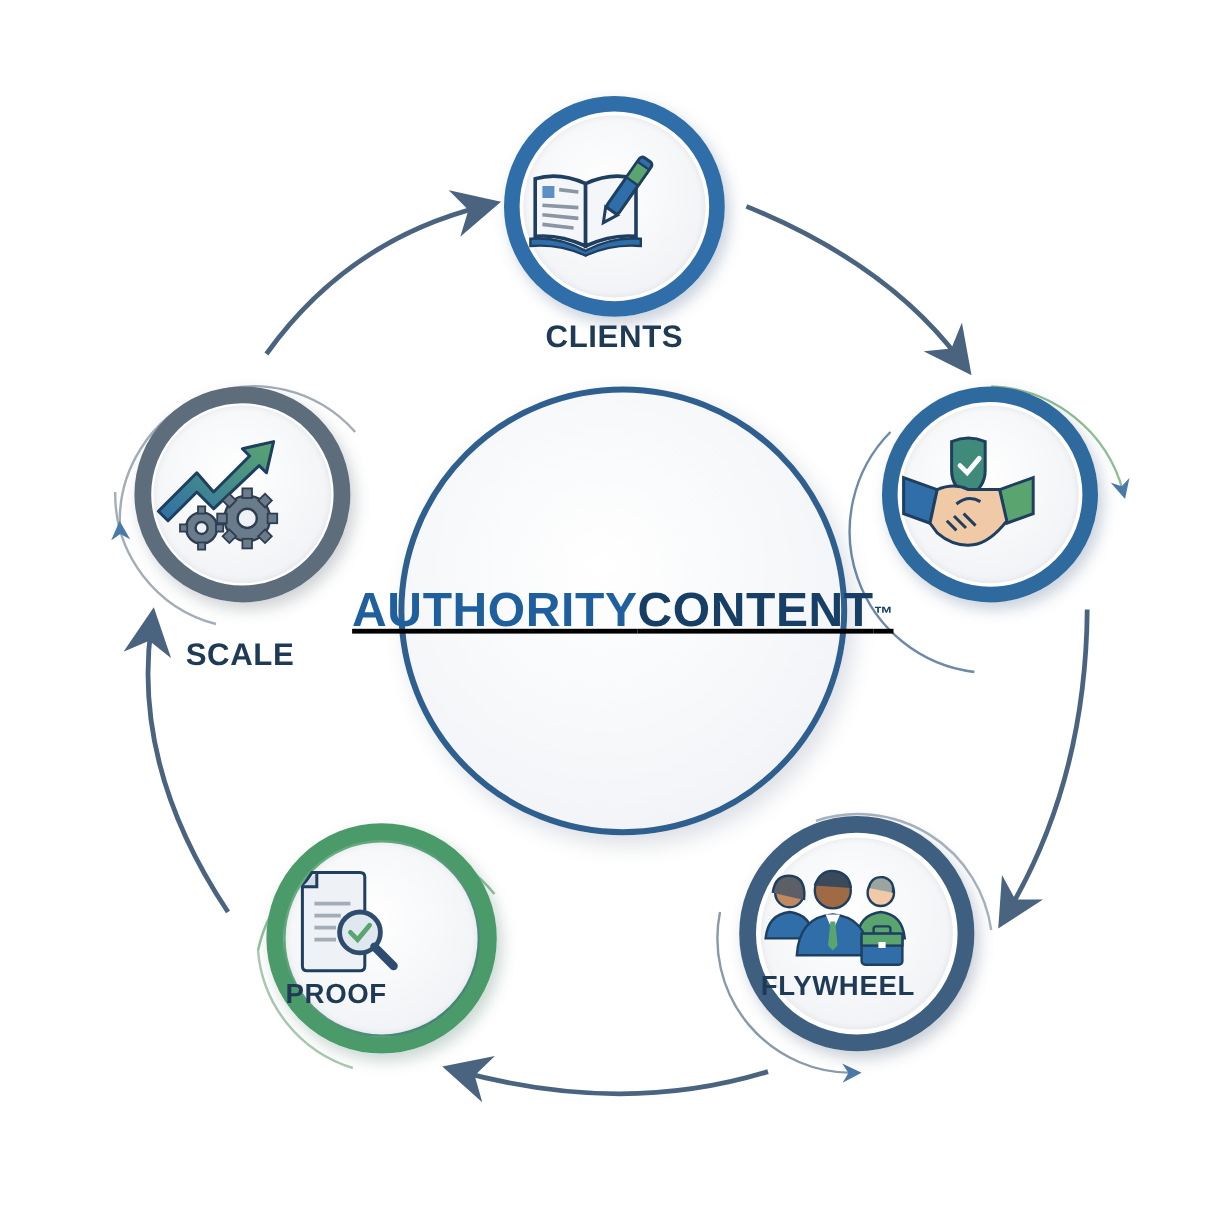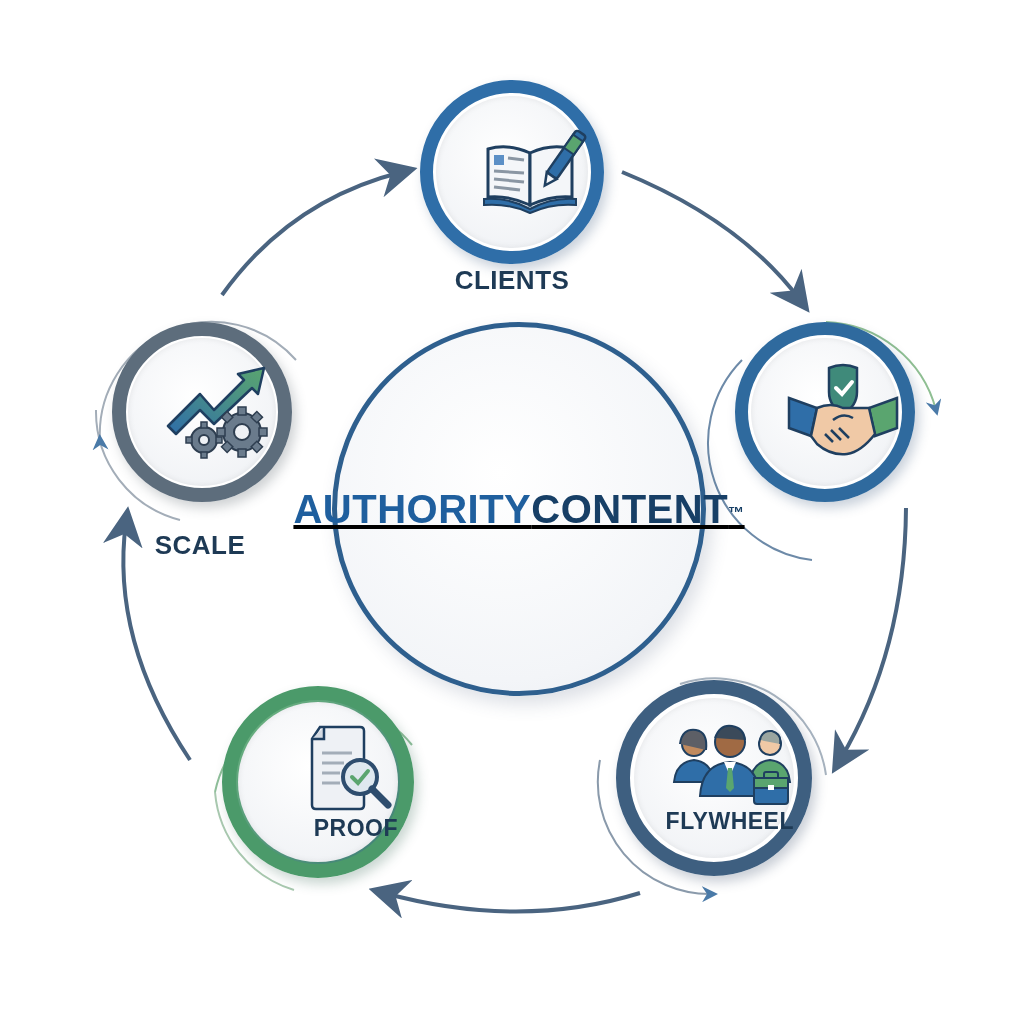--- a/index.html
+++ b/index.html
@@ -14,21 +14,21 @@
             box-shadow: 6px 8px 18px rgba(60,80,110,0.18); display: flex; flex-direction: row;
             align-items: center; justify-content: center; text-decoration: underline; }
   .center .t1 { font-weight: 700; font-size: 40px; letter-spacing: 0.5px; color: #1f5f9e; line-height: 46px; }
   .center .t2 { font-weight: 700; font-size: 40px; letter-spacing: 0.5px; color: #173f66; line-height: 46px; }
   .center .tm { font-size: 16px; vertical-align: top; position: relative; top: 4px; }
 
   .node { position: absolute; border-radius: 50%; box-sizing: border-box; }
   .node .ring { position: absolute; border-radius: 50%; box-sizing: border-box; }
   .node .inner { position: absolute; border-radius: 50%; box-sizing: border-box;
                  background: radial-gradient(circle at 45% 40%, #ffffff 0%, #f1f3f6 75%, #e3e7ec 100%);
-                 box-shadow: inset 0 0 6px rgba(0,0,0,0.08); display: flex; align-items: flex-end; justify-content: center;
+                 box-shadow: inset 0 0 6px rgba(0,0,0,0.08); display: flex; align-items: flex-start; justify-content: center;
                  flex-direction: column; }
   .label { position: absolute; font-weight: 700; font-size: 26px; color: #1e3a55; letter-spacing: 0.5px; text-align: center; }
   .inlabel { font-weight: 700; font-size: 23px; color: #1e3a55; letter-spacing: 0.5px; margin-top: 2px; }
 </style>
 </head>
 <body>
 
 <div class="stage">
 
   <svg class="arrows" viewBox="0 0 1024 1024">

